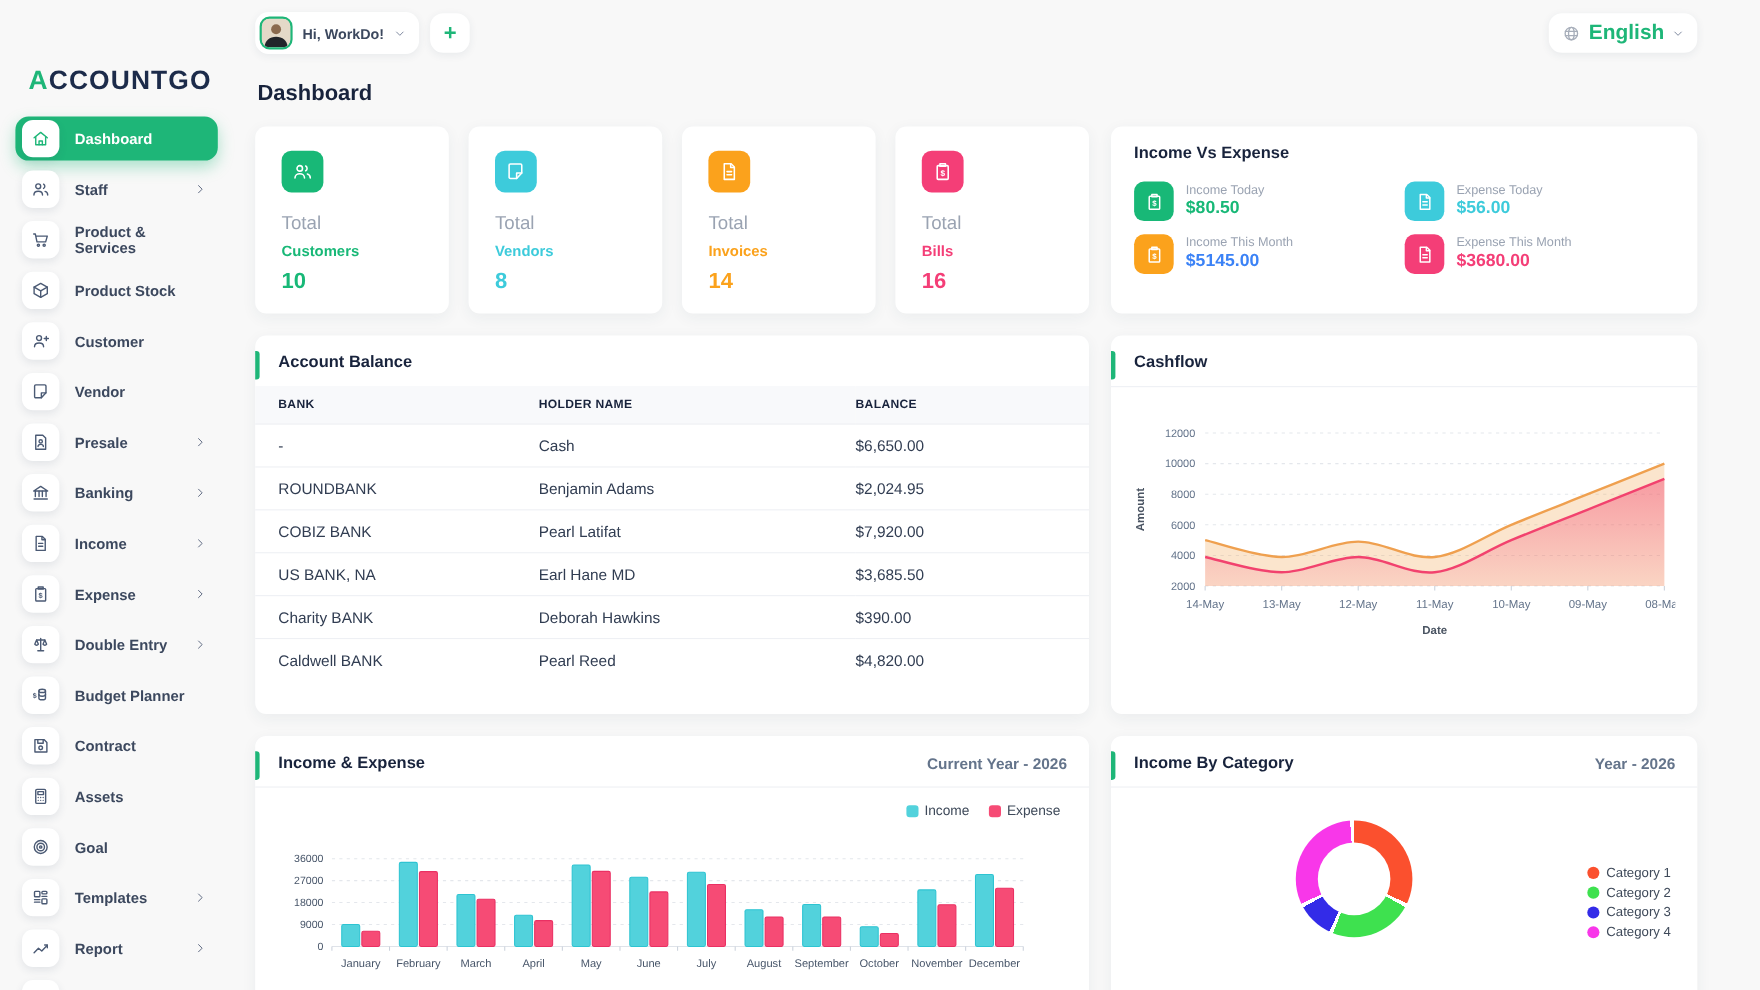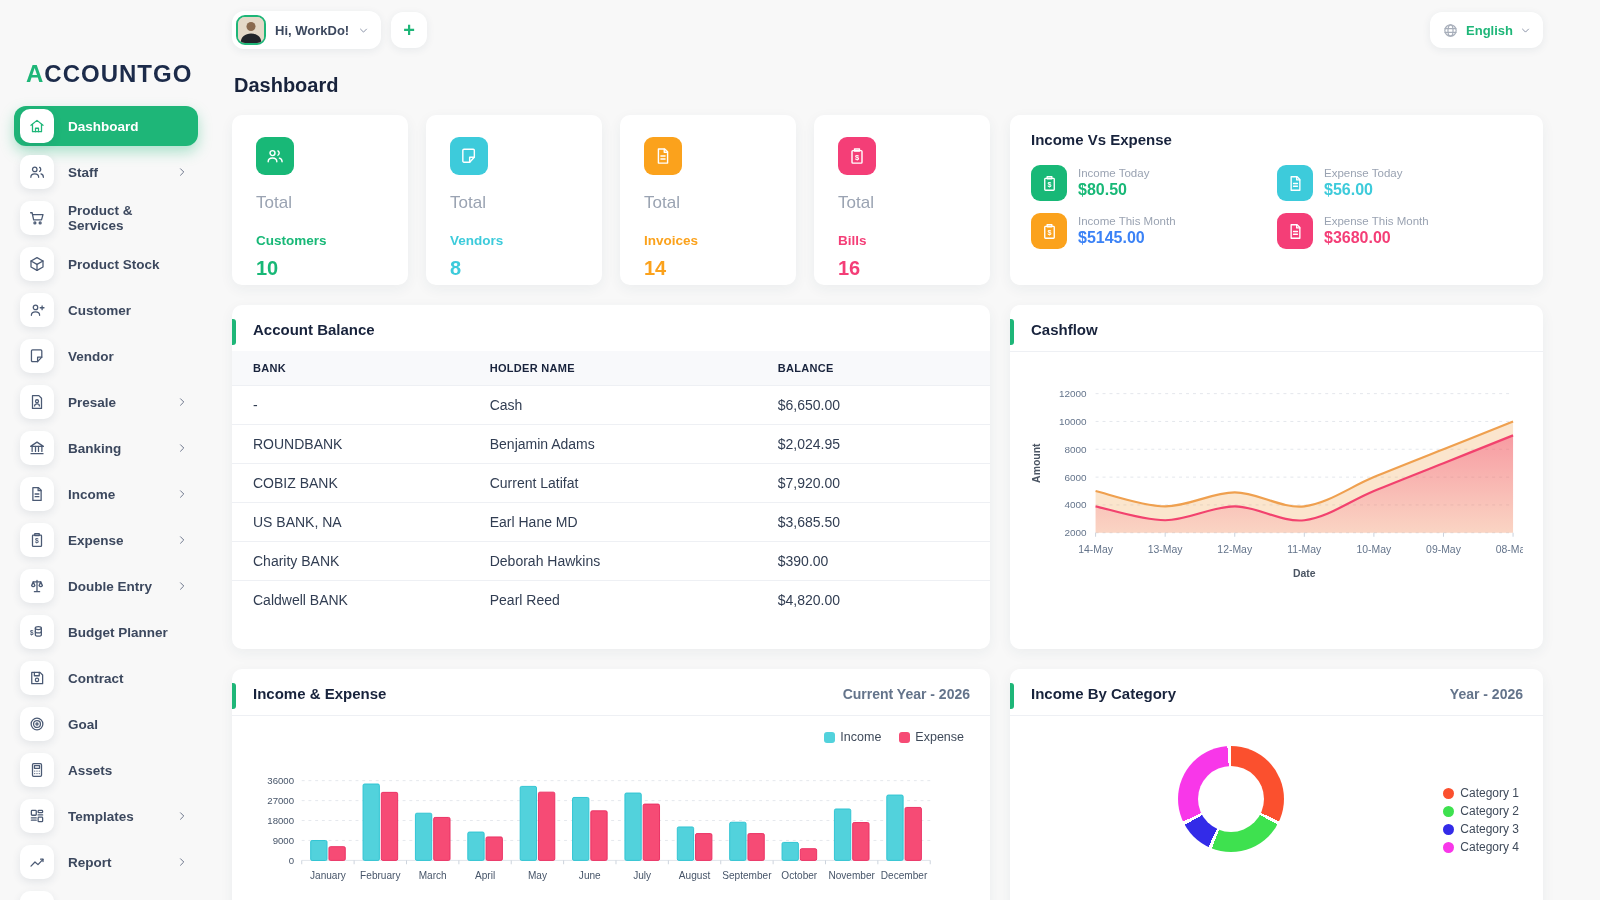--- a/index.html
+++ b/index.html
@@ -26,40 +26,40 @@
   .topbar { display:flex; align-items:center; height:40px; }
   .user-pill { background:#fff; border-radius:12px; box-shadow:0 2px 8px rgba(40,60,90,.08); display:flex; align-items:center; gap:9px; padding:4px 12px 4px 4px; cursor:pointer; }
   .avatar { width:30px; height:30px; border-radius:9px; border:2px solid #1eb678; overflow:hidden; background:#e7ded2; display:block; }
   .user-name { font-size:13px; font-weight:bold; color:#3c485e; }
   .pill-chev { color:#6b7690; display:flex; }
   .pill-chev svg { width:11px; height:11px; }
   .add-pill { background:#fff; border-radius:12px; box-shadow:0 2px 8px rgba(40,60,90,.08); width:36px; height:36px; margin-left:10px; display:flex; align-items:center; justify-content:center; color:#1eb678; font-size:20px; font-weight:bold; cursor:pointer; }
   .lang-pill { margin-left:auto; background:#fff; border-radius:12px; box-shadow:0 2px 8px rgba(40,60,90,.08); height:36px; display:flex; align-items:center; gap:7px; padding:0 12px; cursor:pointer; }
   .lang-pill .globe { color:#a7aeba; display:flex; }
   .lang-pill .globe svg { width:17px; height:17px; }
-  .lang-label { color:#1eb678; font-size:13px; font-weight:bold; }
+  .lang-label { color:#1eb678; font-size:19px; font-weight:bold; }
 
   .page-title { font-size:20px; font-weight:bold; color:#18233c; margin:24px 0 18px 2px; }
 
   .grid { display:grid; grid-template-columns:758px 533px; column-gap:20px; row-gap:20px; align-items:start; }
 
   .card { background:#fff; border-radius:10px; box-shadow:0 4px 14px rgba(40,60,90,.06); }
   .card-head { position:relative; display:flex; align-items:flex-end; padding:16px 20px 13px 21px; }
   .card-head.bordered { border-bottom:1px solid #eef0f4; }
   .card-head .accent-bar { position:absolute; left:0; top:14px; width:4px; height:26px; background:#1eb678; border-radius:0 3px 3px 0; }
   .card-title { font-size:15px; font-weight:bold; color:#18233c; }
   .card-sub { margin-left:auto; font-size:14px; font-weight:bold; color:#64748b; }
 
   
   .stat-row { display:grid; grid-template-columns:repeat(4,1fr); gap:18px; }
   .stat-card { height:170px; padding:22px 24px; }
   .stat-tile { width:38px; height:38px; border-radius:9px; display:flex; align-items:center; justify-content:center; color:#fff; }
   .stat-tile svg { width:20px; height:20px; }
   .stat-prefix { margin-top:18px; font-size:17px; color:#9aa3b2; }
-  .stat-label { margin-top:20px; font-size:13.5px; font-weight:bold; }
+  .stat-label { margin-top:8px; font-size:13.5px; font-weight:bold; }
   .stat-value { margin-top:9px; font-size:20px; font-weight:bold; }
 
   
   .ive-card { height:170px; }
   .ive-grid { display:grid; grid-template-columns:1fr 1fr; row-gap:12px; padding:4px 20px 0 21px; }
   .ive-item { display:flex; align-items:center; gap:11px; }
   .ive-tile { width:36px; height:36px; border-radius:9px; display:flex; align-items:center; justify-content:center; color:#fff; flex:0 0 36px; }
   .ive-tile svg { width:19px; height:19px; }
   .ive-label { font-size:11.5px; color:#9aa3b2; }
   .ive-value { font-size:16px; font-weight:bold; margin-top:2px; }
@@ -260,36 +260,36 @@
             <path d="M5 4.5h11l3.5 3.5v11.5H5z"></path>
             <path d="M8.5 4.5V9h6.5V4.5"></path>
             <circle cx="12" cy="14.5" r="2.2"></circle>
           </svg>
         </span>
       <span class="nav-label">Contract</span>
     </div>
     <div class="nav-item">
       <span class="nav-tile">
           <svg class="ic" viewBox="0 0 24 24" width="100%" height="100%" style="max-width:20px;max-height:20px">
+            <rect x="6" y="3.5" width="12" height="17" rx="1.5"></rect>
+            <rect x="8.6" y="6.2" width="6.8" height="3.6"></rect>
+            <path d="M9 13.4h.01M12 13.4h.01M15 13.4h.01M9 16.8h.01M12 16.8h.01M15 16.8h.01"></path>
+          </svg>
+        </span>
+      <span class="nav-label">Assets</span>
+    </div>
+    <div class="nav-item">
+      <span class="nav-tile">
+          <svg class="ic" viewBox="0 0 24 24" width="100%" height="100%" style="max-width:20px;max-height:20px">
             <circle cx="12" cy="12" r="7.8"></circle>
             <circle cx="12" cy="12" r="4.6"></circle>
             <circle cx="12" cy="12" r="1.4"></circle>
           </svg>
         </span>
       <span class="nav-label">Goal</span>
-    </div>
-    <div class="nav-item">
-      <span class="nav-tile">
-          <svg class="ic" viewBox="0 0 24 24" width="100%" height="100%" style="max-width:20px;max-height:20px">
-            <rect x="6" y="3.5" width="12" height="17" rx="1.5"></rect>
-            <rect x="8.6" y="6.2" width="6.8" height="3.6"></rect>
-            <path d="M9 13.4h.01M12 13.4h.01M15 13.4h.01M9 16.8h.01M12 16.8h.01M15 16.8h.01"></path>
-          </svg>
-        </span>
-      <span class="nav-label">Assets</span>
     </div>
     <div class="nav-item">
       <span class="nav-tile">
           <svg class="ic" viewBox="0 0 24 24" width="100%" height="100%" style="max-width:20px;max-height:20px">
             <rect x="4.5" y="4.5" width="6.5" height="6.5" rx="1"></rect>
             <rect x="13.5" y="4.5" width="6" height="3" rx="1"></rect>
             <path d="M13.5 10.5h6M4.5 14.5h6.5M4.5 17.5h6.5"></path>
             <rect x="13.5" y="13.5" width="6" height="6" rx="1"></rect>
           </svg>
         </span>
@@ -501,21 +501,21 @@
             <td>Cash</td>
             <td>$6,650.00</td>
           </tr>
           <tr>
             <td class="col-bank">ROUNDBANK</td>
             <td>Benjamin Adams</td>
             <td>$2,024.95</td>
           </tr>
           <tr>
             <td class="col-bank">COBIZ BANK</td>
-            <td>Current Latifat</td>
+            <td>Pearl Latifat</td>
             <td>$7,920.00</td>
           </tr>
           <tr>
             <td class="col-bank">US BANK, NA</td>
             <td>Earl Hane MD</td>
             <td>$3,685.50</td>
           </tr>
           <tr>
             <td class="col-bank">Charity BANK</td>
             <td>Deborah Hawkins</td>

